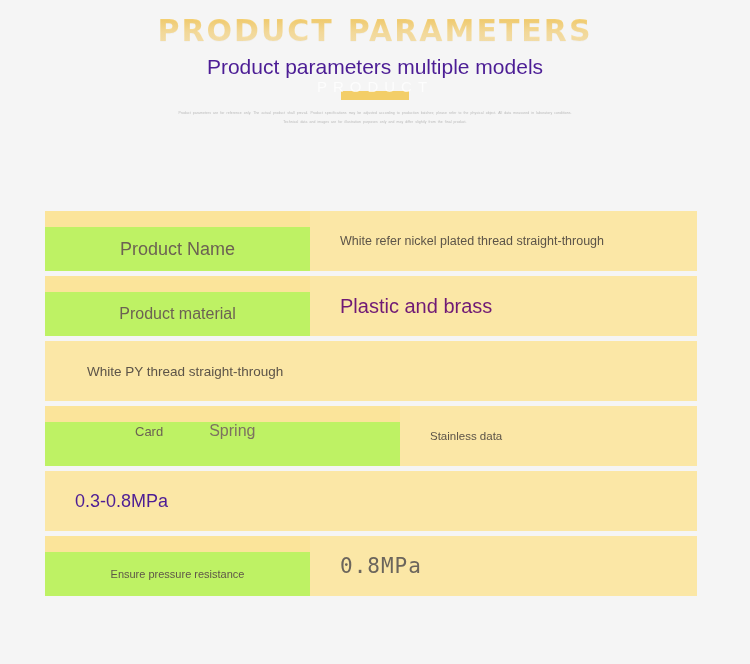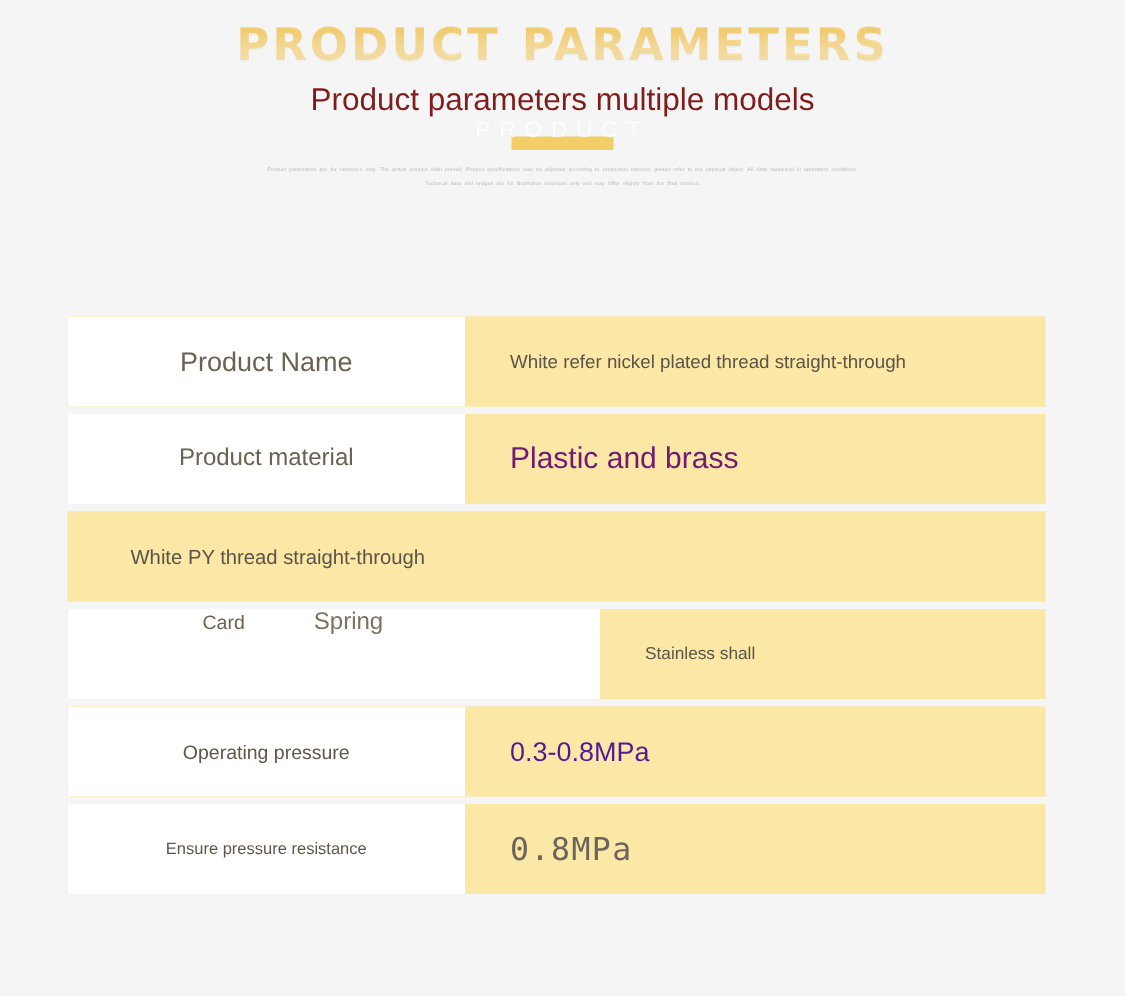--- a/index.html
+++ b/index.html
@@ -31,21 +31,21 @@
     background-clip: text;
     -webkit-text-fill-color: transparent;
     text-shadow: 0 1px 0 rgba(0,0,0,0.02);
     margin: 0;
     line-height: 1.1;
   }
   .title-main .word-gap { display: inline-block; width: 14px; }
 
   .subtitle {
     font-size: 21px;
-    color: #7f1d1d;
+    color: #4c1d95;
     line-height: 1.35;
     margin: 6px auto 0 auto;
     width: 360px;
     text-align: center;
     font-family: "Liberation Sans", sans-serif;
   }
 
   .gold-bar {
     width: 68px;
     height: 9px;
@@ -78,26 +78,27 @@
     margin-bottom: 5px;
     background: #fbe49a;
     position: relative;
     overflow: hidden;
   }
   .row:last-child { margin-bottom: 0; }
 
   .cell-label {
     width: 265px;
     flex: 0 0 265px;
-    background: #ffffff;
+    background: #bef264;
     display: flex;
     align-items: center;
     justify-content: center;
     position: relative;
     z-index: 2;
+    margin-top: 16px;
   }
   .cell-value {
     flex: 1 1 auto;
     background: #fbe7a6;
     display: flex;
     align-items: center;
     padding-left: 30px;
     position: relative;
     z-index: 2;
   }
@@ -199,29 +200,26 @@
       <span class="val-3">White PY thread straight-through</span>
     </div>
   </div>
 
   <div class="row">
     <div class="cell-label flex-inline" style="justify-content:flex-start;padding-left:90px;">
       <span class="lbl lbl-4">Card</span>
       <span class="lbl lbl-4b">Spring</span>
     </div>
     <div class="cell-value">
-      <span class="val-4">Stainless shall</span>
+      <span class="val-4">Stainless data</span>
     </div>
   </div>
 
   <div class="row">
     <div class="ghost ghost-d">MPa</div>
-    <div class="cell-label">
-      <span class="lbl lbl-5">Operating pressure</span>
-    </div>
     <div class="cell-value">
       <span class="val-5">0.3-0.8MPa</span>
     </div>
   </div>
 
   <div class="row">
     <div class="ghost ghost-e">PRESSURE</div>
     <div class="cell-label">
       <span class="lbl lbl-6">Ensure pressure resistance</span>
     </div>

